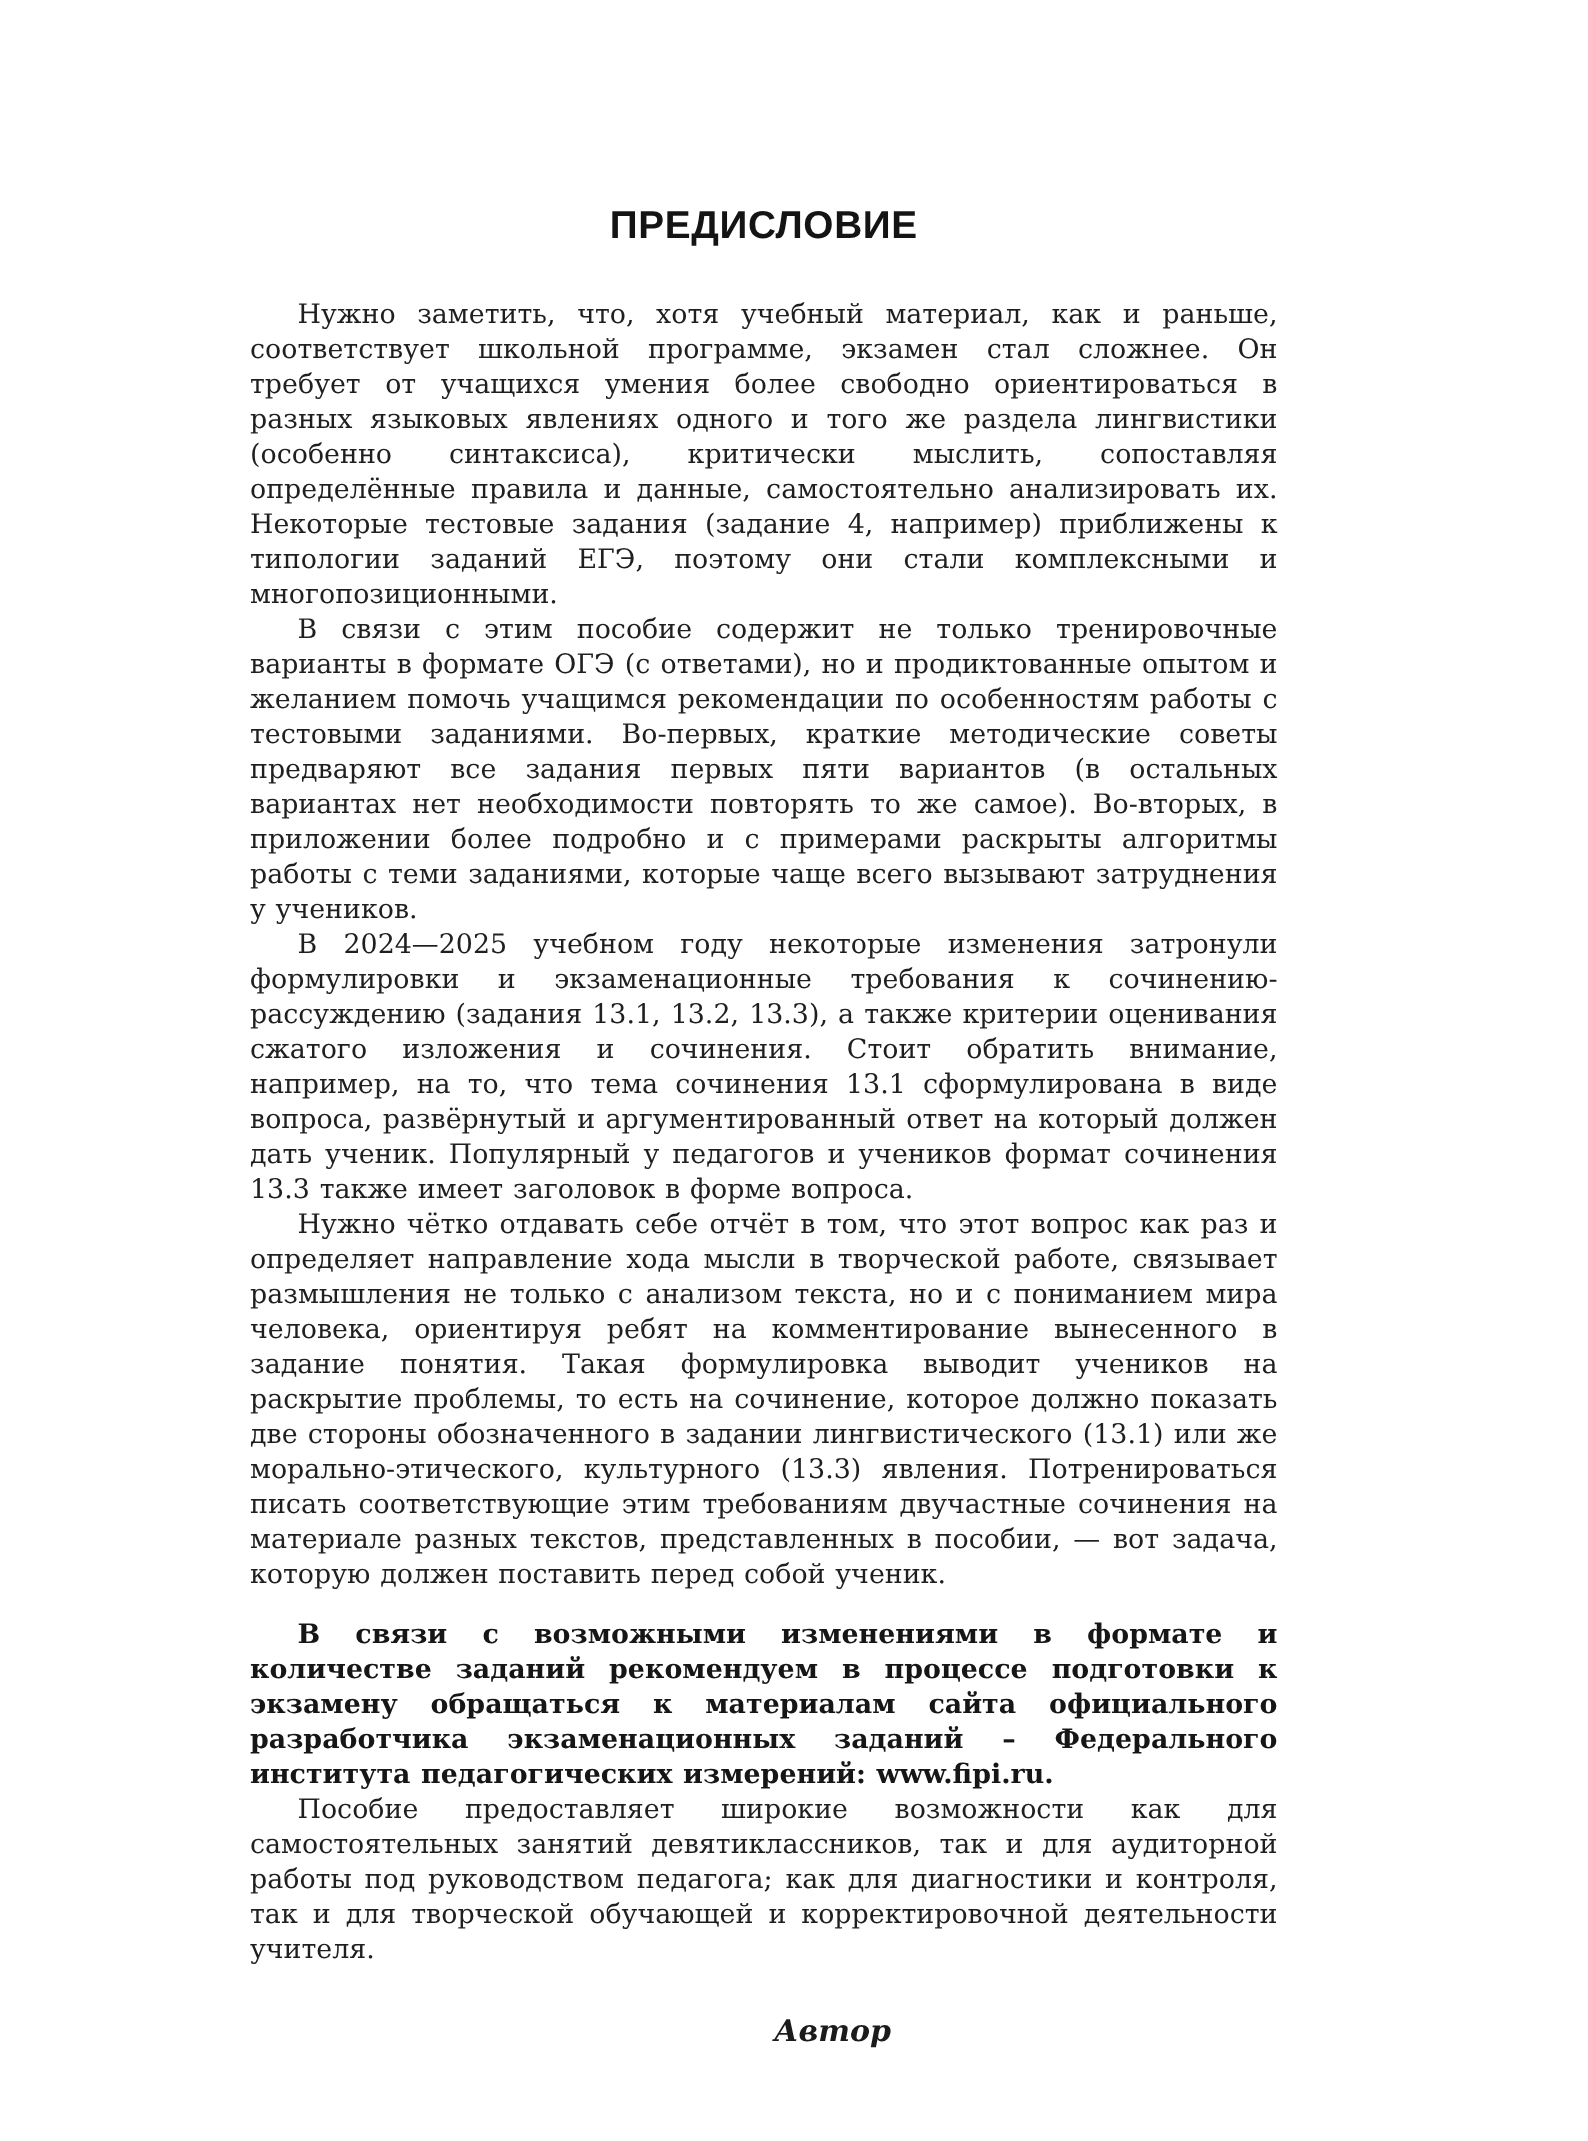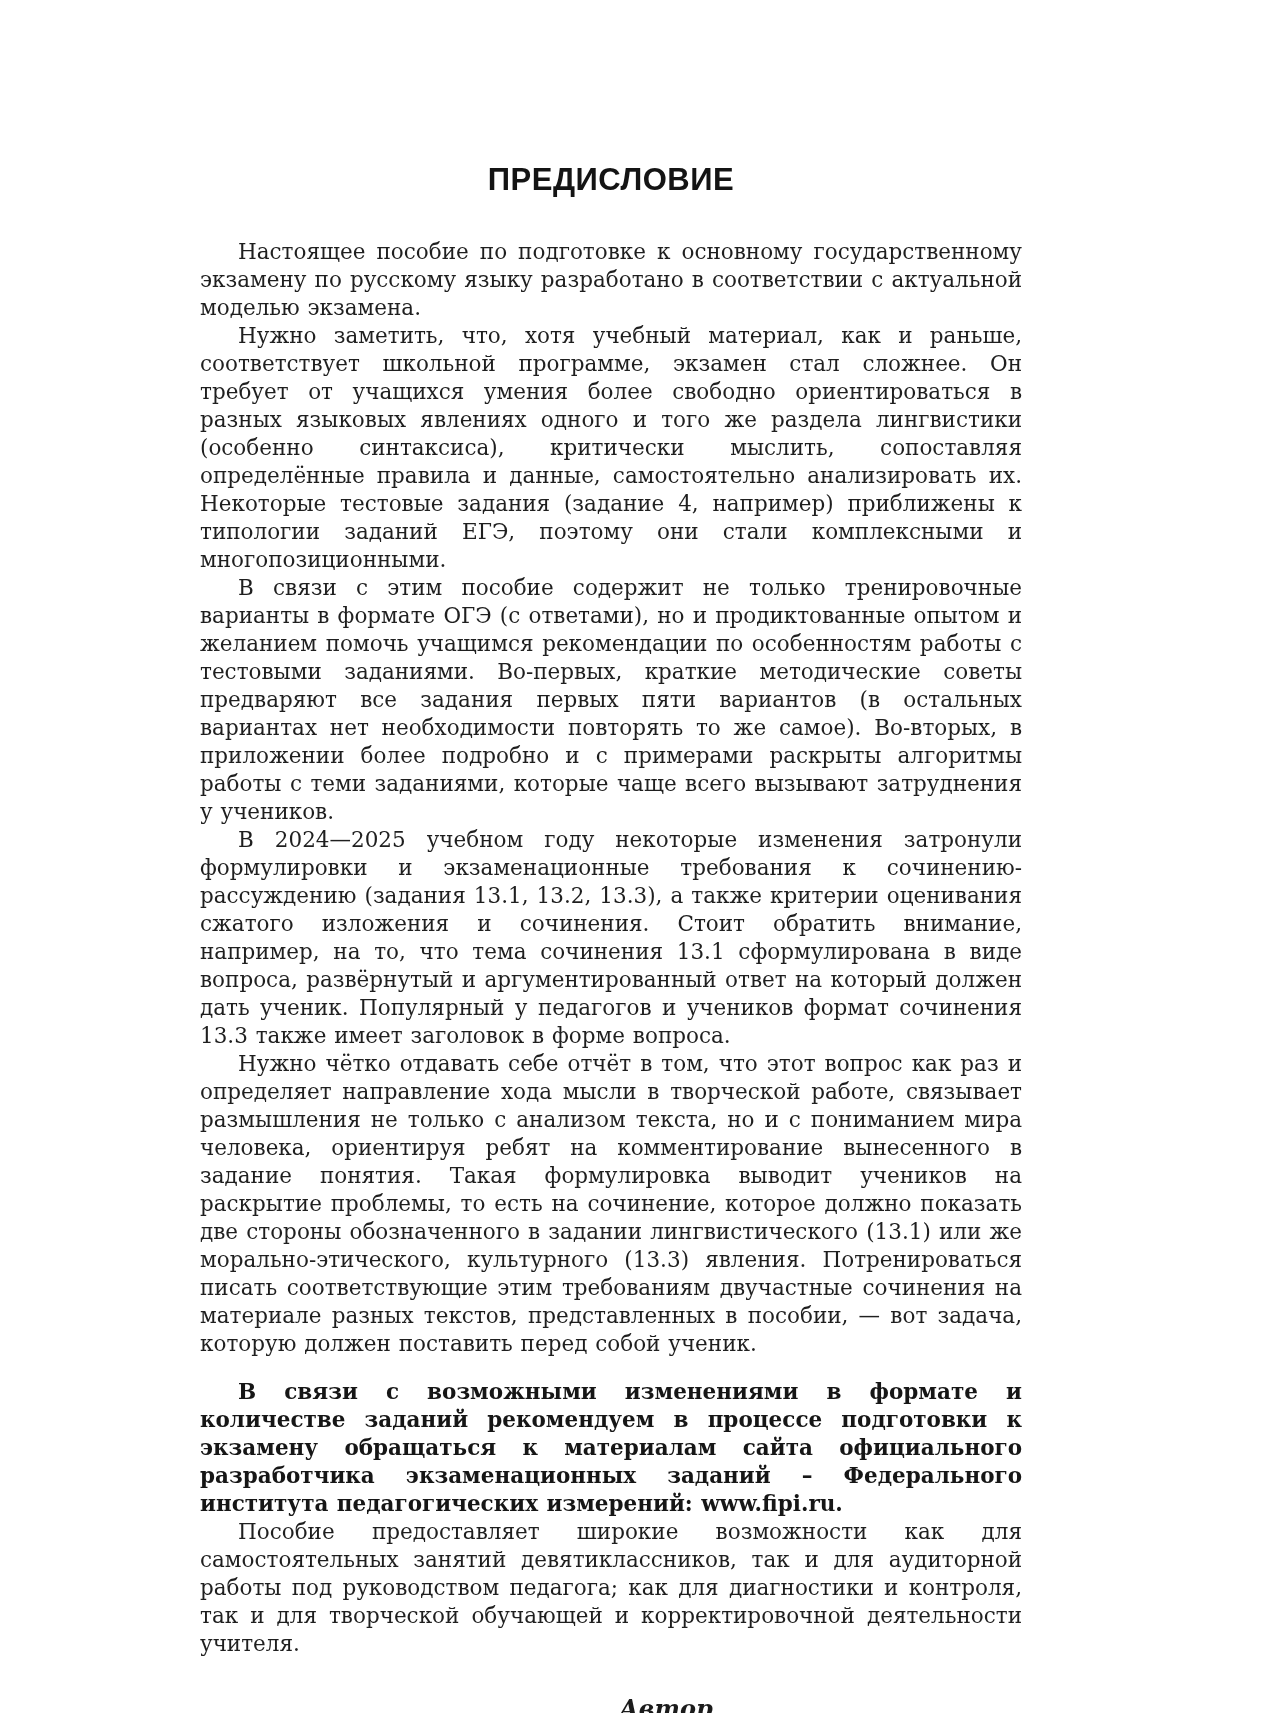--- a/index.html
+++ b/index.html
@@ -54,21 +54,20 @@
     color: #1b1b1b;
   }
 </style>
 </head>
 <body>
 
 <div class="page">
   <div class="content">
     <h1 class="doc-title">ПРЕДИСЛОВИЕ</h1>
 
-    <p class="para">Настоящее пособие по подготовке к основному государственному экзамену по русскому языку разработано в соответствии с актуальной моделью экзамена.</p>
 
     <p class="para">Нужно заметить, что, хотя учебный материал, как и раньше, соответствует школьной программе, экзамен стал сложнее. Он требует от учащихся умения более свободно ориентироваться в разных языковых явлениях одного и того же раздела лингвистики (особенно синтаксиса), критически мыслить, сопоставляя определённые правила и данные, самостоятельно анализировать их. Некоторые тестовые задания (задание 4, например) приближены к типологии заданий ЕГЭ, поэтому они стали комплексными и многопозиционными.</p>
 
     <p class="para">В связи с этим пособие содержит не только тренировочные варианты в формате ОГЭ (с ответами), но и продиктованные опытом и желанием помочь учащимся рекомендации по особенностям работы с тестовыми заданиями. Во-первых, краткие методические советы предваряют все задания первых пяти вариантов (в остальных вариантах нет необходимости повторять то же самое). Во-вторых, в приложении более подробно и с примерами раскрыты алгоритмы работы с теми заданиями, которые чаще всего вызывают затруднения у учеников.</p>
 
     <p class="para">В 2024—2025 учебном году некоторые изменения затронули формулировки и экзаменационные требования к сочинению-рассуждению (задания 13.1, 13.2, 13.3), а также критерии оценивания сжатого изложения и сочинения. Стоит обратить внимание, например, на то, что тема сочинения 13.1 сформулирована в виде вопроса, развёрнутый и аргументированный ответ на который должен дать ученик. Популярный у педагогов и учеников формат сочинения 13.3 также имеет заголовок в форме вопроса.</p>
 
     <p class="para">Нужно чётко отдавать себе отчёт в том, что этот вопрос как раз и определяет направление хода мысли в творческой работе, связывает размышления не только с анализом текста, но и с пониманием мира человека, ориентируя ребят на комментирование вынесенного в задание понятия. Такая формулировка выводит учеников на раскрытие проблемы, то есть на сочинение, которое должно показать две стороны обозначенного в задании лингвистического (13.1) или же морально-этического, культурного (13.3) явления. Потренироваться писать соответствующие этим требованиям двучастные сочинения на материале разных текстов, представленных в пособии, — вот задача, которую должен поставить перед собой ученик.</p>
 
     <p class="para notice">В связи с возможными изменениями в формате и количестве заданий рекомендуем в процессе подготовки к экзамену обращаться к материалам сайта официального разработчика экзаменационных заданий – Федерального института педагогических измерений: www.fipi.ru.</p>

